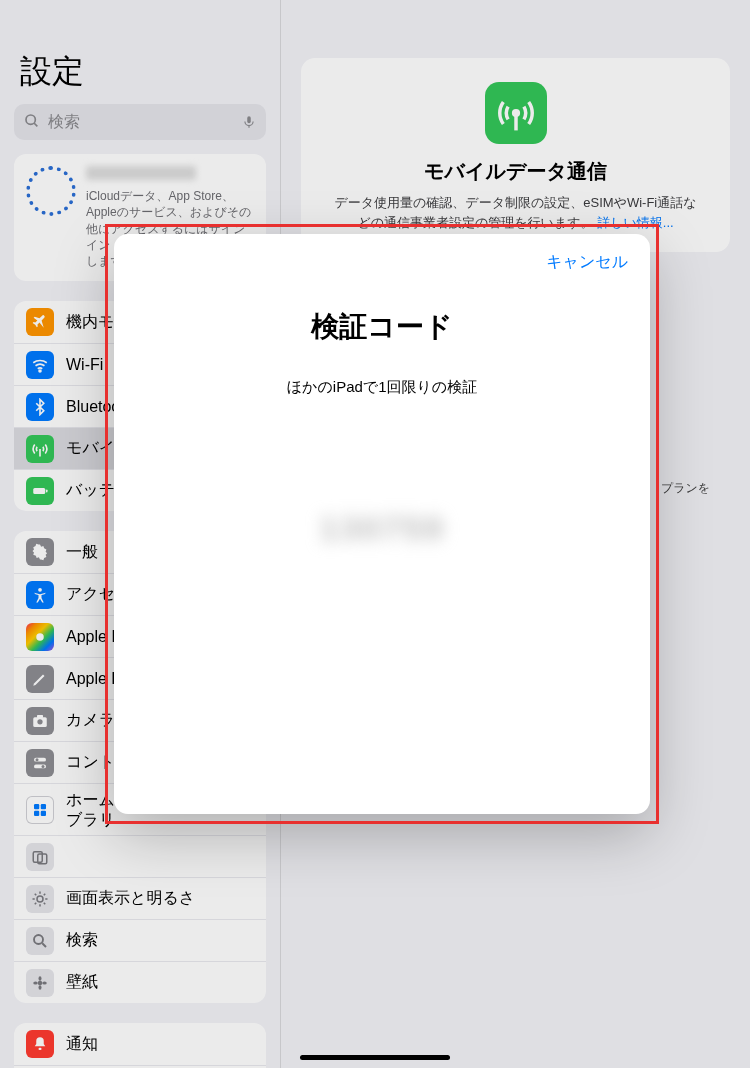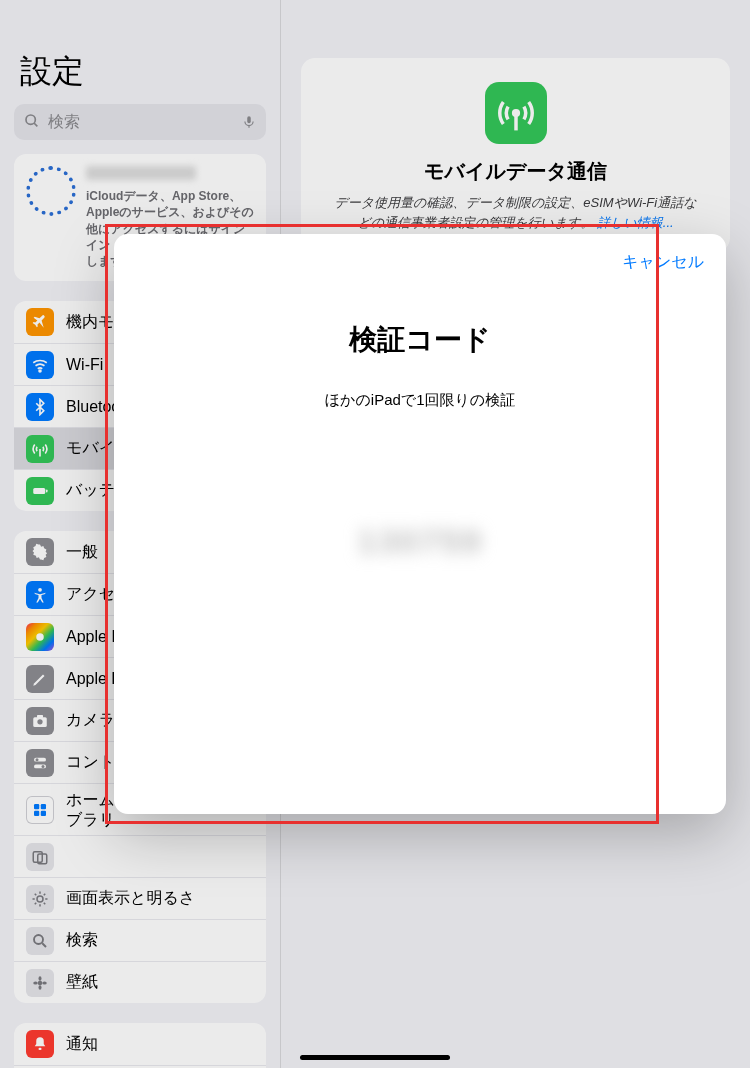--- a/index.html
+++ b/index.html
@@ -22,21 +22,21 @@
   .apple-dots {
     width: 50px; height: 50px; border-radius: 50%; position: relative;
     display: flex; align-items: center; justify-content: center;
     background: radial-gradient(circle, #fff 55%, transparent 56%);
   }
   .apple-dots::before {
     content: ""; position: absolute; inset: 0; border-radius: 50%;
     border: 4px dotted #2b6fd6;
   }
   .apple-glyph { font-size: 20px; color: #2b6fd6; }
-  .card-text { flex: 1; font-size: 12px; color: #6e6e73; line-height: 1.35; font-weight: bold; }
+  .card-text { flex: 1; font-size: 12px; color: #6e6e73; line-height: 1.35; }
   .card-text .redact { display: inline-block; width: 110px; height: 14px; background: #ddd; border-radius: 3px; filter: blur(3px); margin-bottom: 4px; }
 
   .group { margin: 0 14px 20px 14px; background: #fff; border-radius: 12px; overflow: hidden; }
   .row { display: flex; align-items: center; height: 42px; padding: 0 12px; gap: 12px; border-top: 1px solid #e9e9ee; font-size: 16px; color: #000; }
   .row:first-child { border-top: none; }
   .row.selected { background: #dcdce1; }
   .ic { width: 28px; height: 28px; border-radius: 6px; display: flex; align-items: center; justify-content: center; color: #fff; flex-shrink: 0; }
   .ic svg { width: 18px; height: 18px; }
   .ic-orange { background: #ff9500; }
   .ic-blue   { background: #007aff; }
@@ -47,30 +47,30 @@
   .ic-pink   { background: linear-gradient(135deg,#ff2d55,#ff9500,#ffcc00,#34c759,#007aff,#af52de); }
   .ic-light  { background: #e5e5ea; color:#7a7a7f; }
   .ic-white  { background: #fff; color:#007aff; box-shadow: inset 0 0 0 1px #d0d0d5; }
 
   
   .content { position: absolute; left: 280px; top: 0; right: 0; height: 1068px; background: #f2f2f7; border-left: 1px solid #d8d8dc; padding: 40px 20px; }
   .panel { background: #fff; border-radius: 14px; padding: 24px 30px 20px; margin-top: 18px; text-align: center; }
   .panel-icon { width: 62px; height: 62px; border-radius: 14px; background: #34c759; display: inline-flex; align-items: center; justify-content: center; color: #fff; margin-bottom: 14px; }
   .panel-icon svg { width: 38px; height: 38px; }
   .panel h2 { font-size: 20px; font-weight: 700; margin-bottom: 8px; }
-  .panel p { font-size: 13px; color: #3c3c3f; line-height: 1.5; font-style: italic; }
+  .panel p { font-size: 13px; color: #3c3c3f; line-height: 1.5; }
   .panel a { color: #007aff; text-decoration: none; }
   .sub-hint { position: absolute; right: 40px; top: 480px; font-size: 12px; color: #404040; }
 
   
   .dim { position: absolute; inset: 0; background: rgba(0,0,0,0.08); }
 
   
   .modal-frame { position: absolute; left: 105px; top: 224px; width: 554px; height: 600px; border: 3px solid #e8302f; background: transparent; pointer-events: none; }
-  .modal { position: absolute; left: 114px; top: 234px; width: 612px; height: 580px; background: #fff; border-radius: 14px; box-shadow: 0 20px 60px rgba(0,0,0,0.25); padding: 17px 22px; }
+  .modal { position: absolute; left: 114px; top: 234px; width: 536px; height: 580px; background: #fff; border-radius: 14px; box-shadow: 0 20px 60px rgba(0,0,0,0.25); padding: 4px 22px; }
   .modal .cancel { position: absolute; right: 22px; top: 18px; color: #007aff; font-size: 16px; background: none; border: none; cursor: pointer; }
   .modal h1 { text-align: center; font-size: 28px; font-weight: 700; margin-top: 70px; }
   .modal .sub { text-align: center; font-size: 15px; color: #000; margin-top: 30px; line-height: 1.5; }
   .modal .code { text-align: center; margin-top: 110px; font-size: 34px; font-weight: 700; color: #bdbdbd; filter: blur(8px); letter-spacing: 2px; }
 
   .home-bar { position: absolute; left: 50%; bottom: 8px; transform: translateX(-50%); width: 150px; height: 5px; border-radius: 3px; background: #000; }
 </style>
 </head>
 <body>
 <div class="root">

